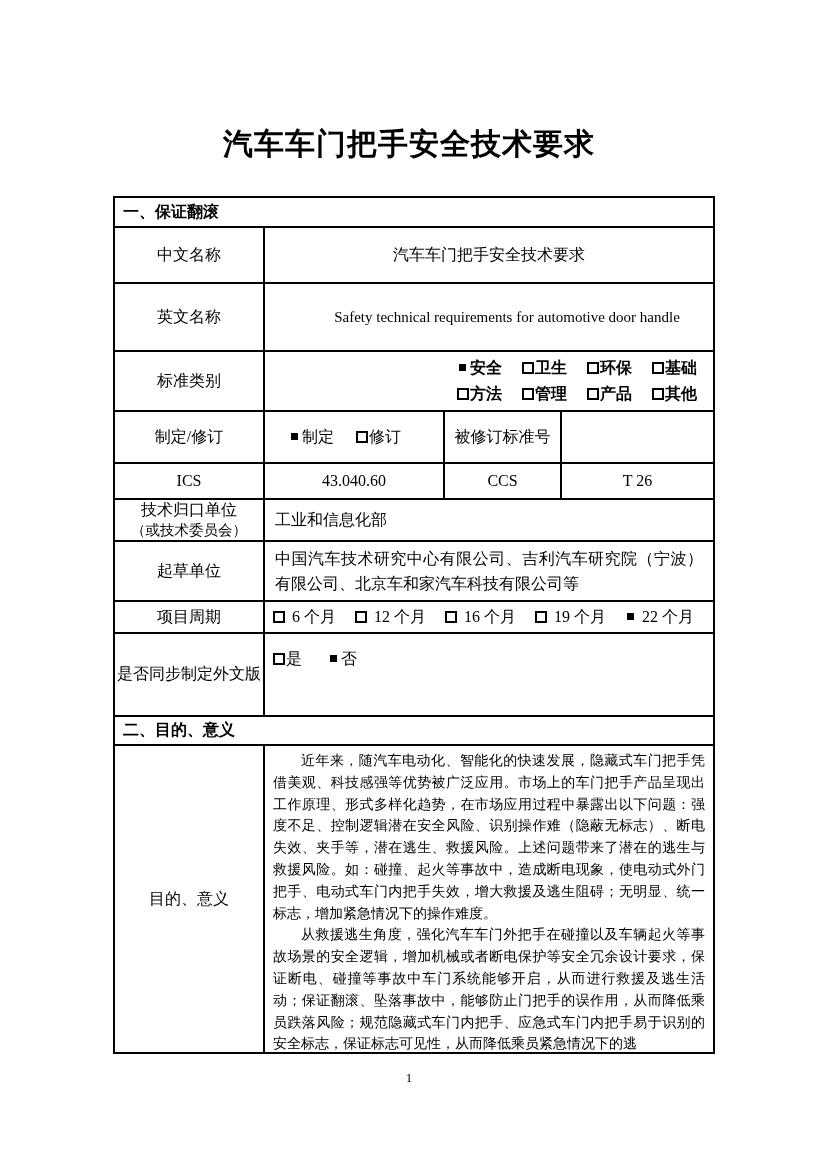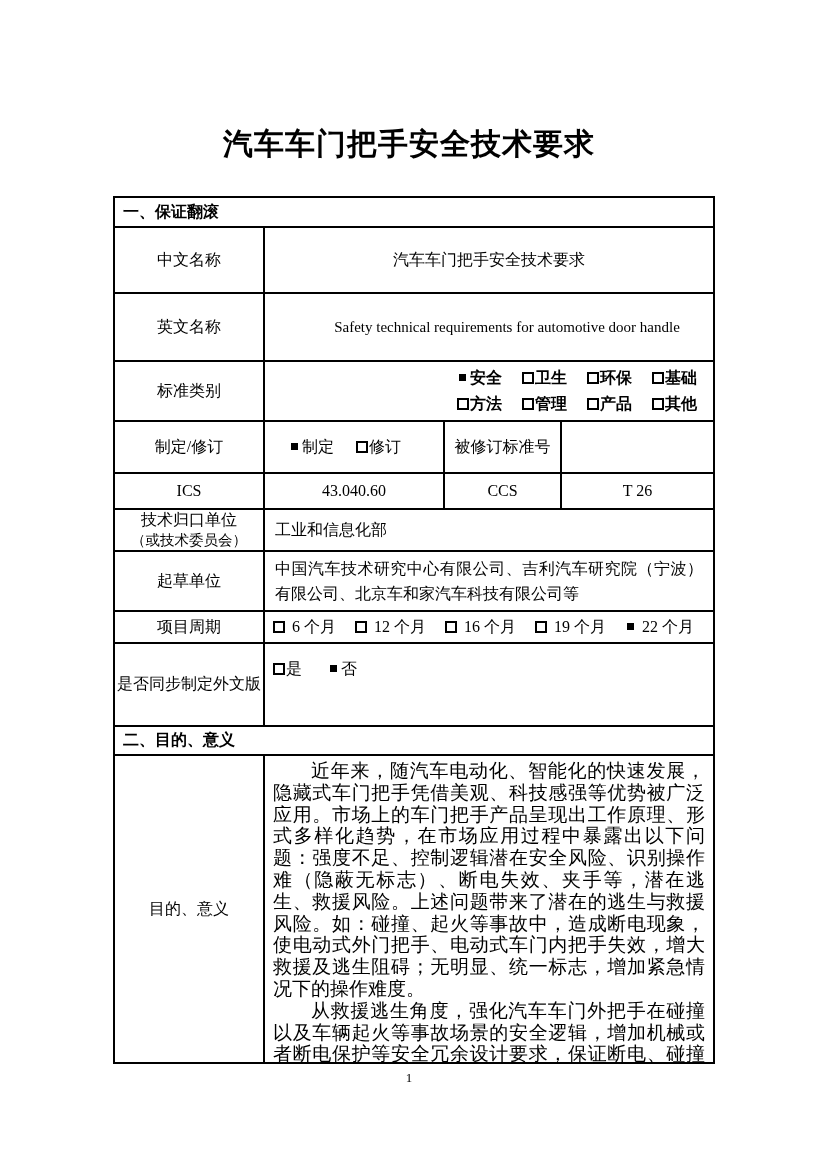--- a/index.html
+++ b/index.html
@@ -89,21 +89,21 @@
   .purpose-cell { vertical-align: top; }
   .purpose-wrap {
     height: 306px;
     overflow: hidden;
     padding: 4px 8px 0 8px;
   }
   .para {
     margin: 0;
     text-indent: 2em;
     text-align: justify;
-    font-size: 19px;
+    font-size: 14px;
     line-height: 21.8px;
   }
   .page-number {
     position: absolute;
     top: 1070px; left: 0;
     width: 100%;
     text-align: center;
     font-size: 13px;
   }
 </style>
@@ -121,21 +121,21 @@
         <col style="width:117px">
         <col style="width:153px">
     </colgroup>
 
     <tbody>
         <tr>
       <td class="sec-td" colspan="4">一、保证翻滚</td>
     </tr>
 
     <tr>
-      <td class="lbl" style="height:66px">中文名称</td>
+      <td class="lbl" style="height:56px">中文名称</td>
       <td class="ctr" colspan="3">汽车车门把手安全技术要求</td>
     </tr>
 
     <tr>
       <td class="lbl" style="height:68px">英文名称</td>
       <td class="ctr en" colspan="3">Safety technical requirements for automotive door handle</td>
     </tr>
 
     <tr>
       <td class="lbl" style="height:60px">标准类别</td>

